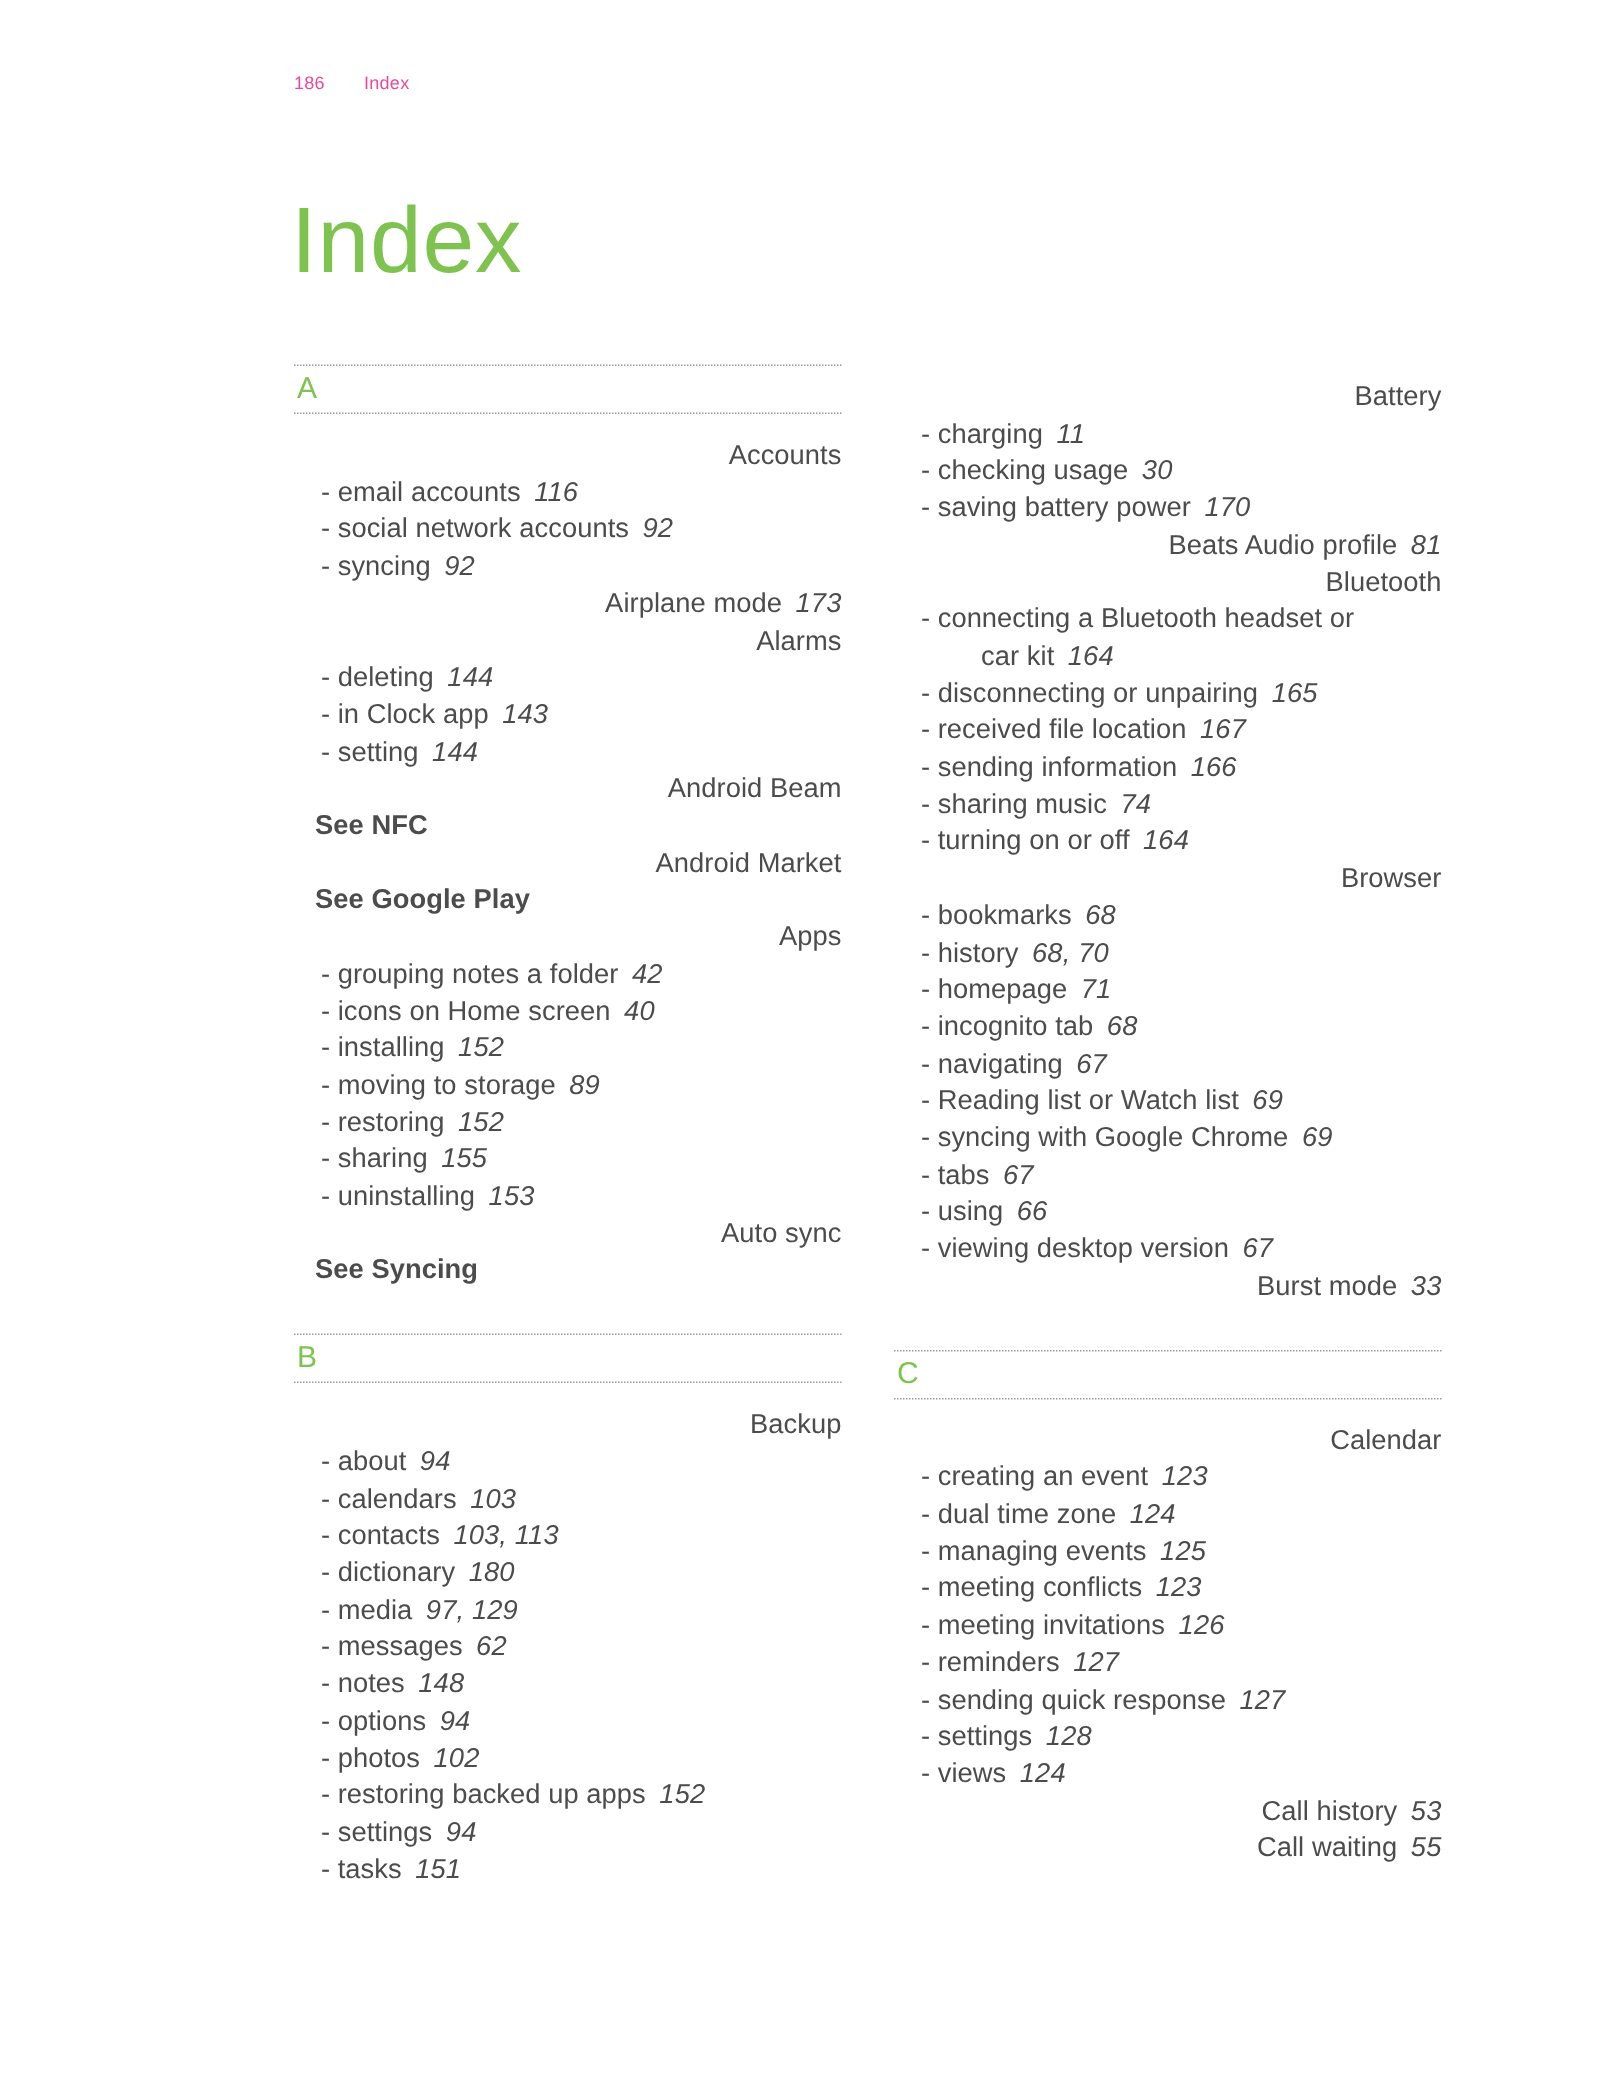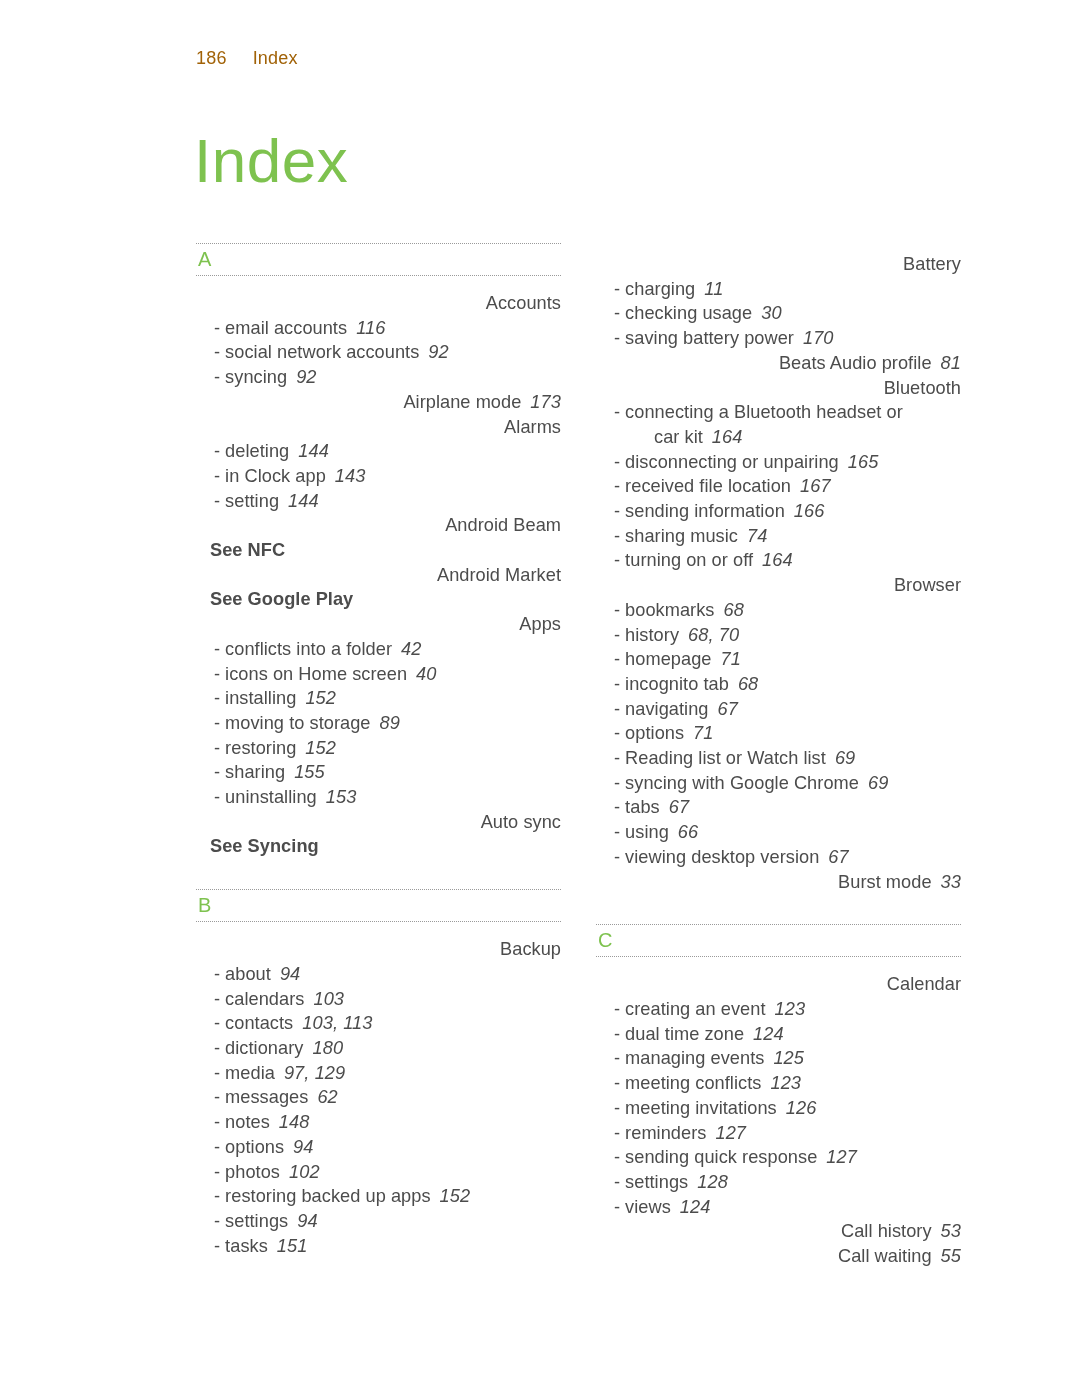--- a/index.html
+++ b/index.html
@@ -21,22 +21,22 @@
     width: 1080px;
     height: 1397px;
     box-sizing: border-box;
   }
 
   
   .running-header {
     position: absolute;
     top: 48px;
     left: 196px;
-    font-size: 18px;
-    color: #a16207;
+    font-size: 12px;
+    color: #ec4899;
     letter-spacing: 0.2px;
     white-space: nowrap;
   }
   .running-header .rh-page {
     display: inline-block;
     margin-right: 26px;
   }
 
   
   .page-title {
@@ -146,21 +146,21 @@
           <div class="entry main"><span>Airplane mode</span><span class="pages">173</span></div>
           <div class="entry main"><span>Alarms</span></div>
           <div class="entry sub"><span class="dash">-</span><span>deleting</span><span class="pages">144</span></div>
           <div class="entry sub"><span class="dash">-</span><span>in Clock app</span><span class="pages">143</span></div>
           <div class="entry sub"><span class="dash">-</span><span>setting</span><span class="pages">144</span></div>
           <div class="entry main"><span>Android Beam</span></div>
           <div class="entry see"><span>See NFC</span></div>
           <div class="entry main"><span>Android Market</span></div>
           <div class="entry see"><span>See Google Play</span></div>
           <div class="entry main"><span>Apps</span></div>
-          <div class="entry sub"><span class="dash">-</span><span>conflicts into a folder</span><span class="pages">42</span></div>
+          <div class="entry sub"><span class="dash">-</span><span>grouping notes a folder</span><span class="pages">42</span></div>
           <div class="entry sub"><span class="dash">-</span><span>icons on Home screen</span><span class="pages">40</span></div>
           <div class="entry sub"><span class="dash">-</span><span>installing</span><span class="pages">152</span></div>
           <div class="entry sub"><span class="dash">-</span><span>moving to storage</span><span class="pages">89</span></div>
           <div class="entry sub"><span class="dash">-</span><span>restoring</span><span class="pages">152</span></div>
           <div class="entry sub"><span class="dash">-</span><span>sharing</span><span class="pages">155</span></div>
           <div class="entry sub"><span class="dash">-</span><span>uninstalling</span><span class="pages">153</span></div>
           <div class="entry main"><span>Auto sync</span></div>
           <div class="entry see"><span>See Syncing</span></div>
         </div>
         <div class="letter-block spaced-top">
@@ -198,21 +198,20 @@
           <div class="entry sub"><span class="dash">-</span><span>received file location</span><span class="pages">167</span></div>
           <div class="entry sub"><span class="dash">-</span><span>sending information</span><span class="pages">166</span></div>
           <div class="entry sub"><span class="dash">-</span><span>sharing music</span><span class="pages">74</span></div>
           <div class="entry sub"><span class="dash">-</span><span>turning on or off</span><span class="pages">164</span></div>
           <div class="entry main"><span>Browser</span></div>
           <div class="entry sub"><span class="dash">-</span><span>bookmarks</span><span class="pages">68</span></div>
           <div class="entry sub"><span class="dash">-</span><span>history</span><span class="pages">68, 70</span></div>
           <div class="entry sub"><span class="dash">-</span><span>homepage</span><span class="pages">71</span></div>
           <div class="entry sub"><span class="dash">-</span><span>incognito tab</span><span class="pages">68</span></div>
           <div class="entry sub"><span class="dash">-</span><span>navigating</span><span class="pages">67</span></div>
-          <div class="entry sub"><span class="dash">-</span><span>options</span><span class="pages">71</span></div>
           <div class="entry sub"><span class="dash">-</span><span>Reading list or Watch list</span><span class="pages">69</span></div>
           <div class="entry sub"><span class="dash">-</span><span>syncing with Google Chrome</span><span class="pages">69</span></div>
           <div class="entry sub"><span class="dash">-</span><span>tabs</span><span class="pages">67</span></div>
           <div class="entry sub"><span class="dash">-</span><span>using</span><span class="pages">66</span></div>
           <div class="entry sub"><span class="dash">-</span><span>viewing desktop version</span><span class="pages">67</span></div>
           <div class="entry main"><span>Burst mode</span><span class="pages">33</span></div>
         </div>
         <div class="letter-block spaced-top">
           <div class="rule"></div>
           <div class="letter">C</div>

